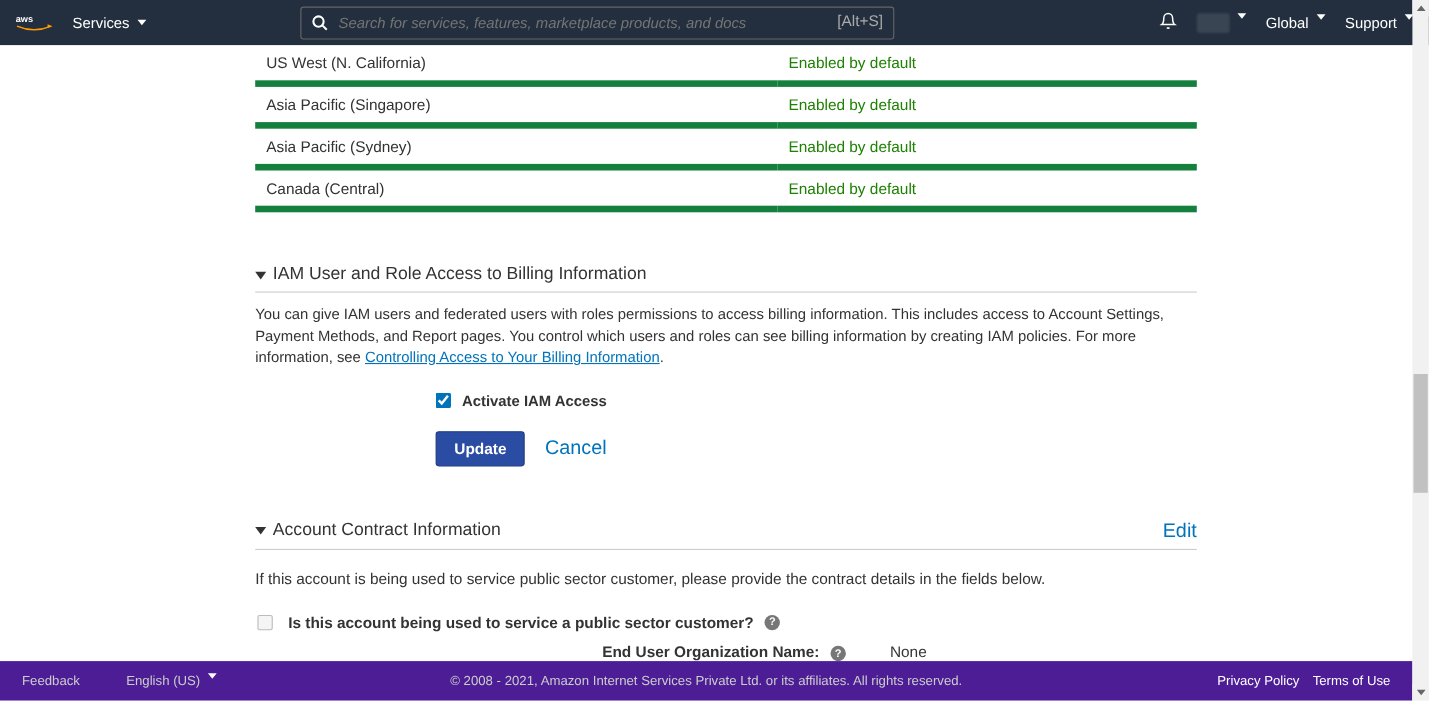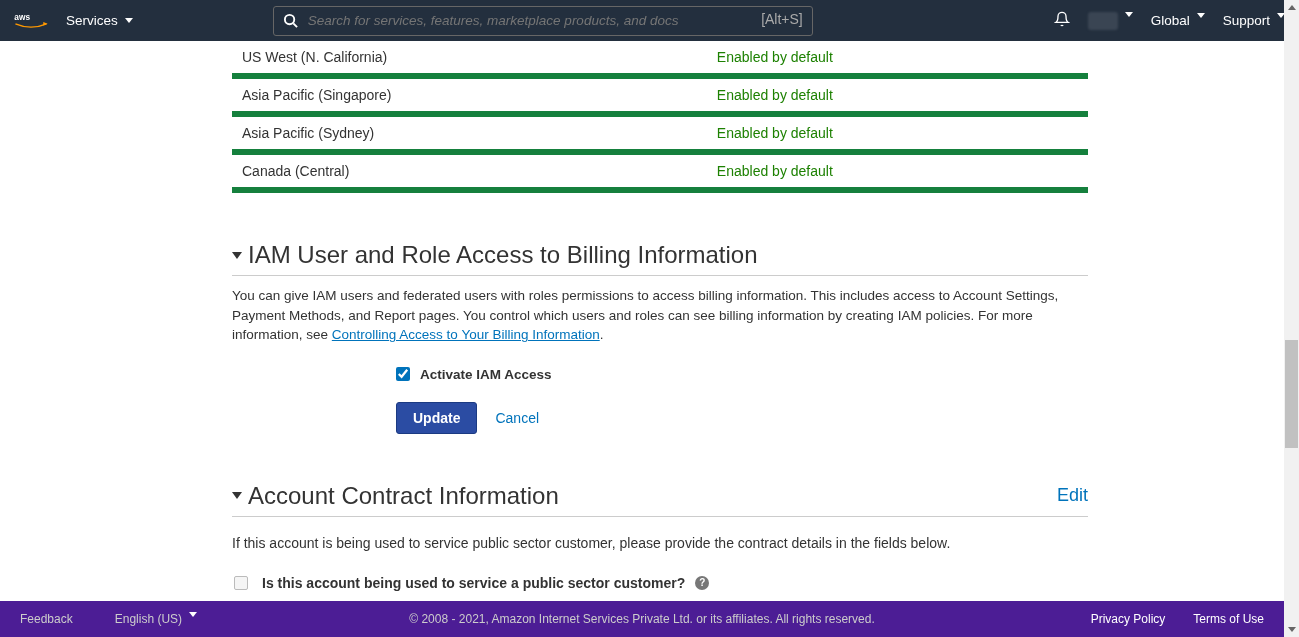--- a/index.html
+++ b/index.html
@@ -20,44 +20,44 @@
 .acct-blur { width:30px; height:18px; background:#3a4553; border-radius:3px; filter:blur(1px); }
 .nav-item { display:flex; color:#fff; font-size:13.5px; cursor:pointer; }
 
 .page { position:absolute; top:41px; left:0; right:15px; bottom:36px; overflow:hidden; }
 .content { width:856px; margin-left:232px; padding-top:0; }
 table.regions { width:100%; border-collapse:collapse; }
 table.regions td { padding:8px 10px; border-bottom:6px solid #15803d; font-size:14px; }
 table.regions td.status { color:#1d8102; }
 .section { margin-top:48px; }
 .section-hd { display:flex; align-items:center; border-bottom:1px solid #ccc; padding-bottom:6px; }
-.section-hd h2 { font-size:24px; font-weight:400; color:#333; }
+.section-hd h2 { font-size:16px; font-weight:400; color:#333; }
 .tri { width:0;height:0;border-left:5px solid transparent;border-right:5px solid transparent;border-top:7px solid #333;margin-right:6px; }
 .edit-link { margin-left:auto; color:#0073bb; font-size:18px; cursor:pointer; }
 .desc { font-size:13.5px; color:#333; line-height:1.45; margin-top:10px; }
 .desc a { color:#0073bb; text-decoration:underline; }
 .iam-row { margin-top:22px; margin-left:164px; display:flex; align-items:center; }
 .chk { width:14px; height:14px; accent-color:#0073bb; }
 .iam-lbl { font-weight:700; margin-left:10px; font-size:13.5px; }
 .btns { margin-top:20px; margin-left:164px; display:flex; align-items:center; }
 .btn-update { background:#2b4ca3; color:#fff; border:1px solid #1b3a82; border-radius:3px; padding:7px 16px; font-weight:700; font-size:14px; cursor:pointer; }
-.btn-cancel { background:none; border:none; color:#0073bb; font-size:14px; margin-left:18px; cursor:pointer; }
+.btn-cancel { background:none; border:none; color:#0073bb; font-size:18px; margin-left:18px; cursor:pointer; }
 .contract-desc { font-size:14px; color:#333; margin-top:18px; }
 .contract-rows { margin-top:24px; }
 .crow { display:flex; align-items:center; margin-bottom:10px; font-size:14px; }
 .crow .q { font-weight:700; }
 .crow .lbl-col { width:547px; text-align:right; font-weight:700; padding-right:10px; }
 .crow .val { margin-left:30px; color:#333; }
 .qicon { display:inline-flex; width:14px; height:14px; border-radius:50%; background:#777; color:#fff; font-size:10px; align-items:center; justify-content:center; margin-left:10px; font-weight:700; }
 .chk-dis { width:14px; height:14px; border:1px solid #bbb; border-radius:2px; background:#f5f5f5; display:inline-block; margin-right:14px; margin-left:2px; }
 
 .footer { position:absolute; bottom:0; left:0; right:15px; height:36px; background:#4c1d95; color:#ccc; display:flex; align-items:center; padding:0 20px; font-size:12px; }
 .footer .lang { margin-left:42px; display:flex; cursor:pointer; }
 .footer .copy { position:absolute; left:50%; transform:translateX(-50%); }
-.footer .links { margin-left:auto; display:flex; gap:28px; }
+.footer .links { margin-left:auto; display:flex; gap:12px; }
 .footer .links span { color:#fff; cursor:pointer; }
 
 .vscroll { position:absolute; right:0; top:0; width:15px; height:100%; background:#f1f1f1; }
 .vscroll .arrow { height:15px; width:15px; display:flex; align-items:center; justify-content:center; background:#f1f1f1; }
 .vscroll .thumb { position:absolute; right:1px; top:340px; width:13px; height:108px; background:#c1c1c1; }
 .vscroll .tri-up { width:0;height:0;border-left:4px solid transparent;border-right:4px solid transparent;border-bottom:5px solid #666; }
 .vscroll .tri-dn { width:0;height:0;border-left:4px solid transparent;border-right:4px solid transparent;border-top:5px solid #666; }
 </style>
 </head>
 <body>

